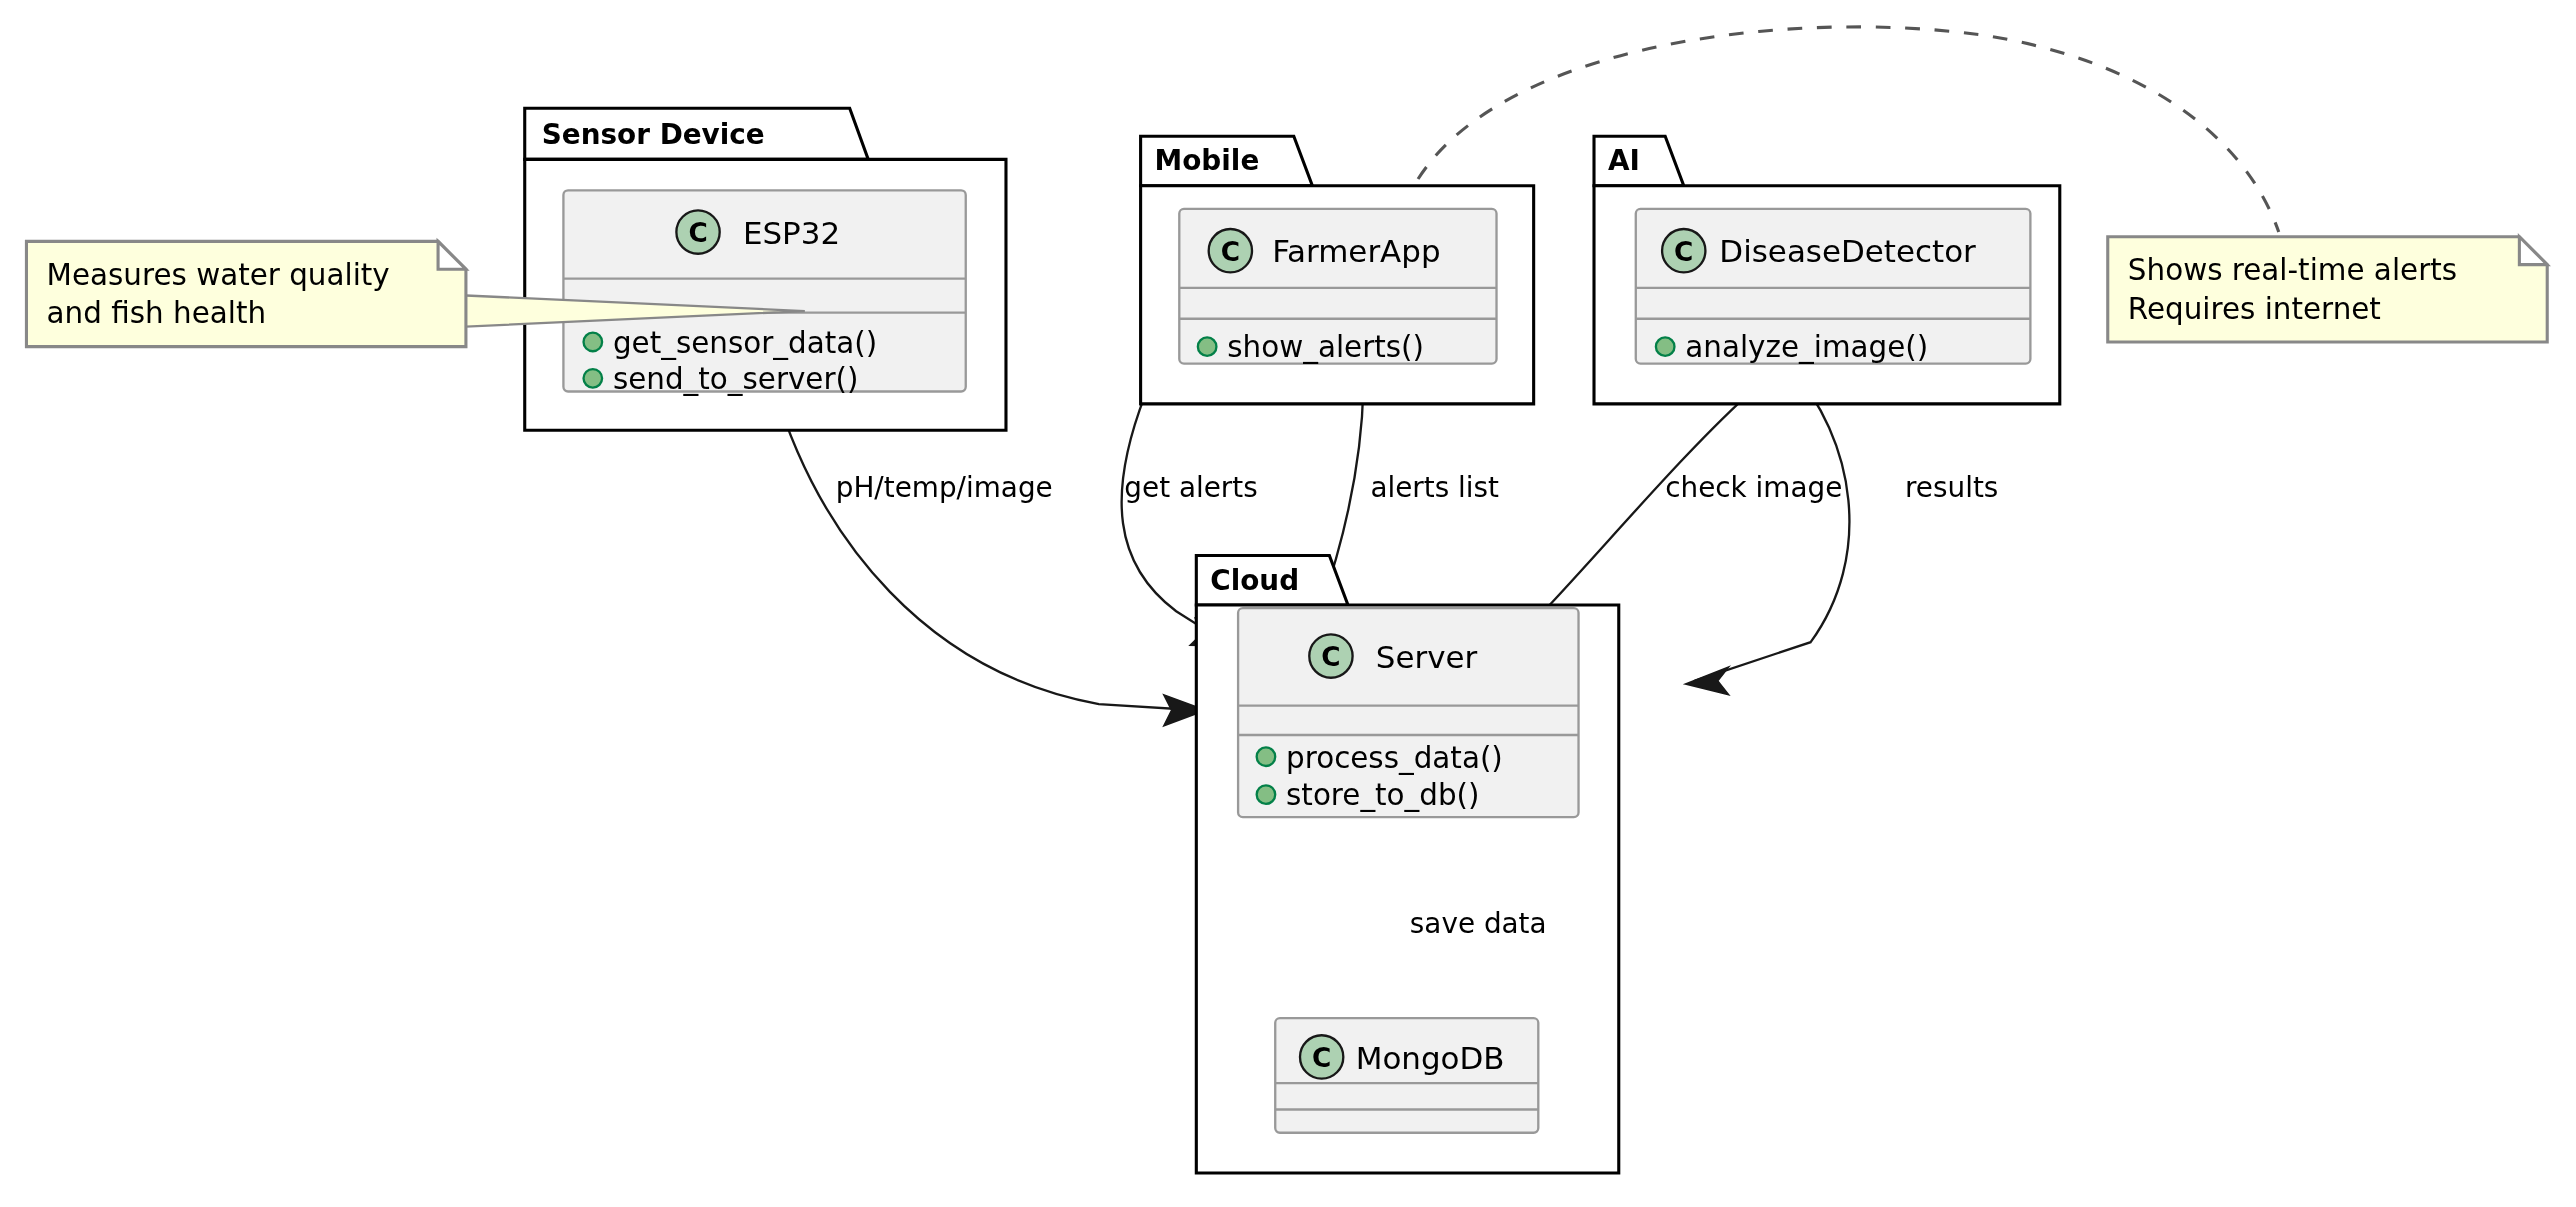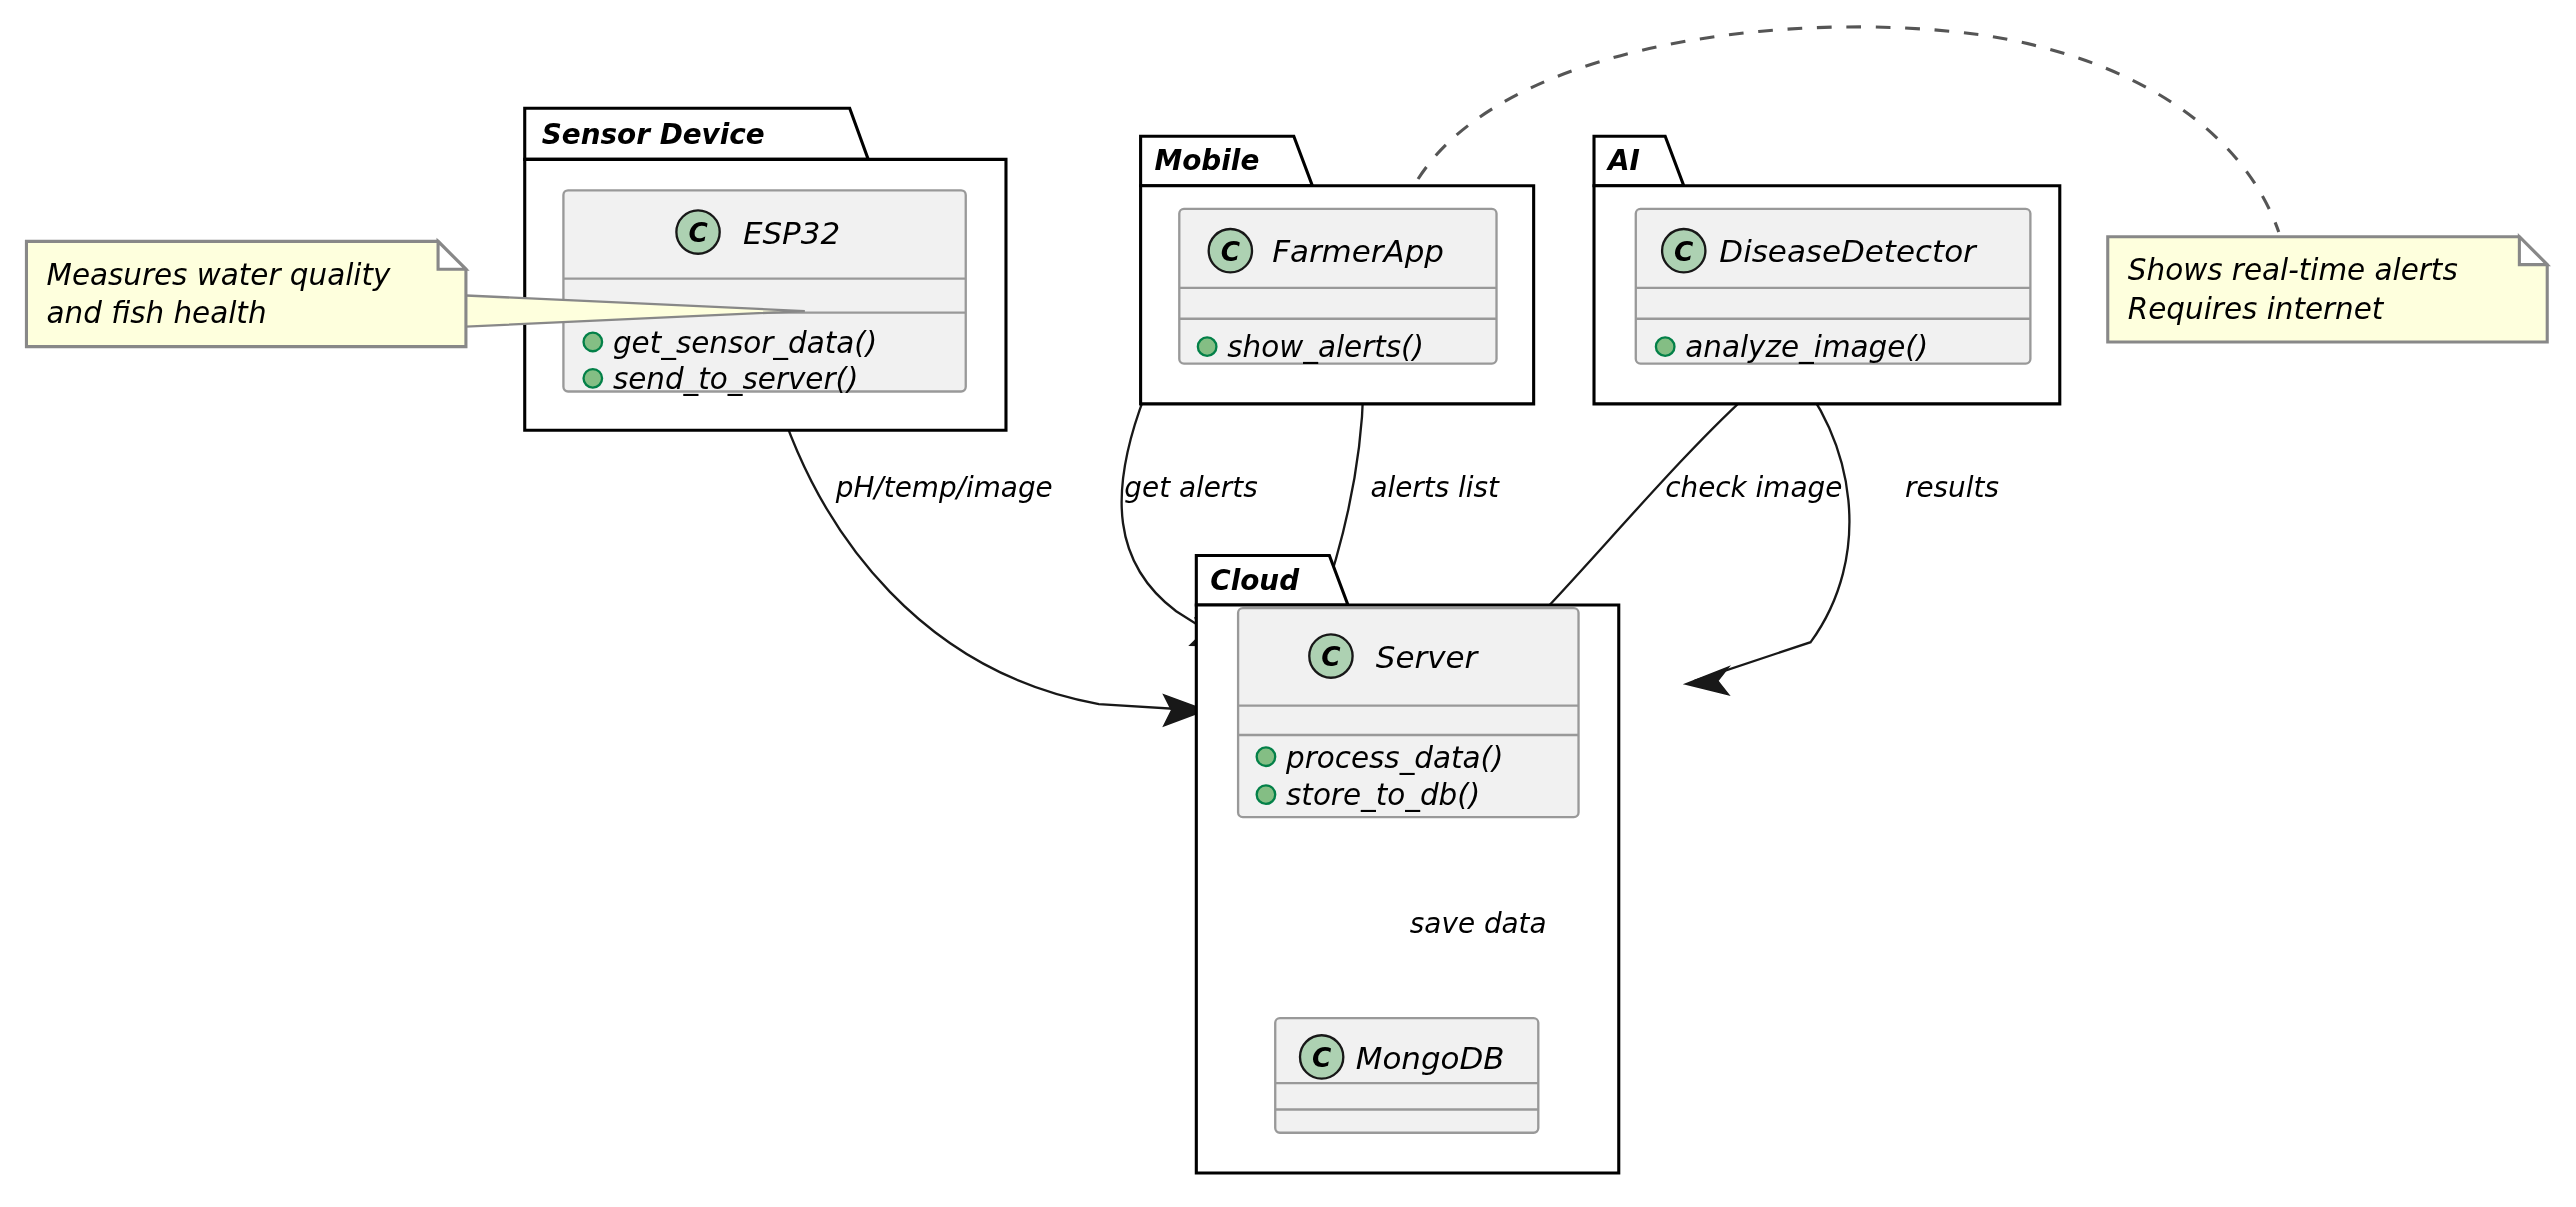--- a/index.html
+++ b/index.html
@@ -10,21 +10,20 @@
   body {
     width: 2576px;
     height: 1207px;
     font-family: "DejaVu Sans", sans-serif;
     overflow: hidden;
   }
   #diagram-root {
     position: relative;
     width: 2576px;
     height: 1207px;
-    font-style: italic;
   }
   svg#diagram {
     display: block;
     width: 2576px;
     height: 1207px;
   }
   .pkg-body {
     fill: #ffffff;
     stroke: #000000;
     stroke-width: 4;

